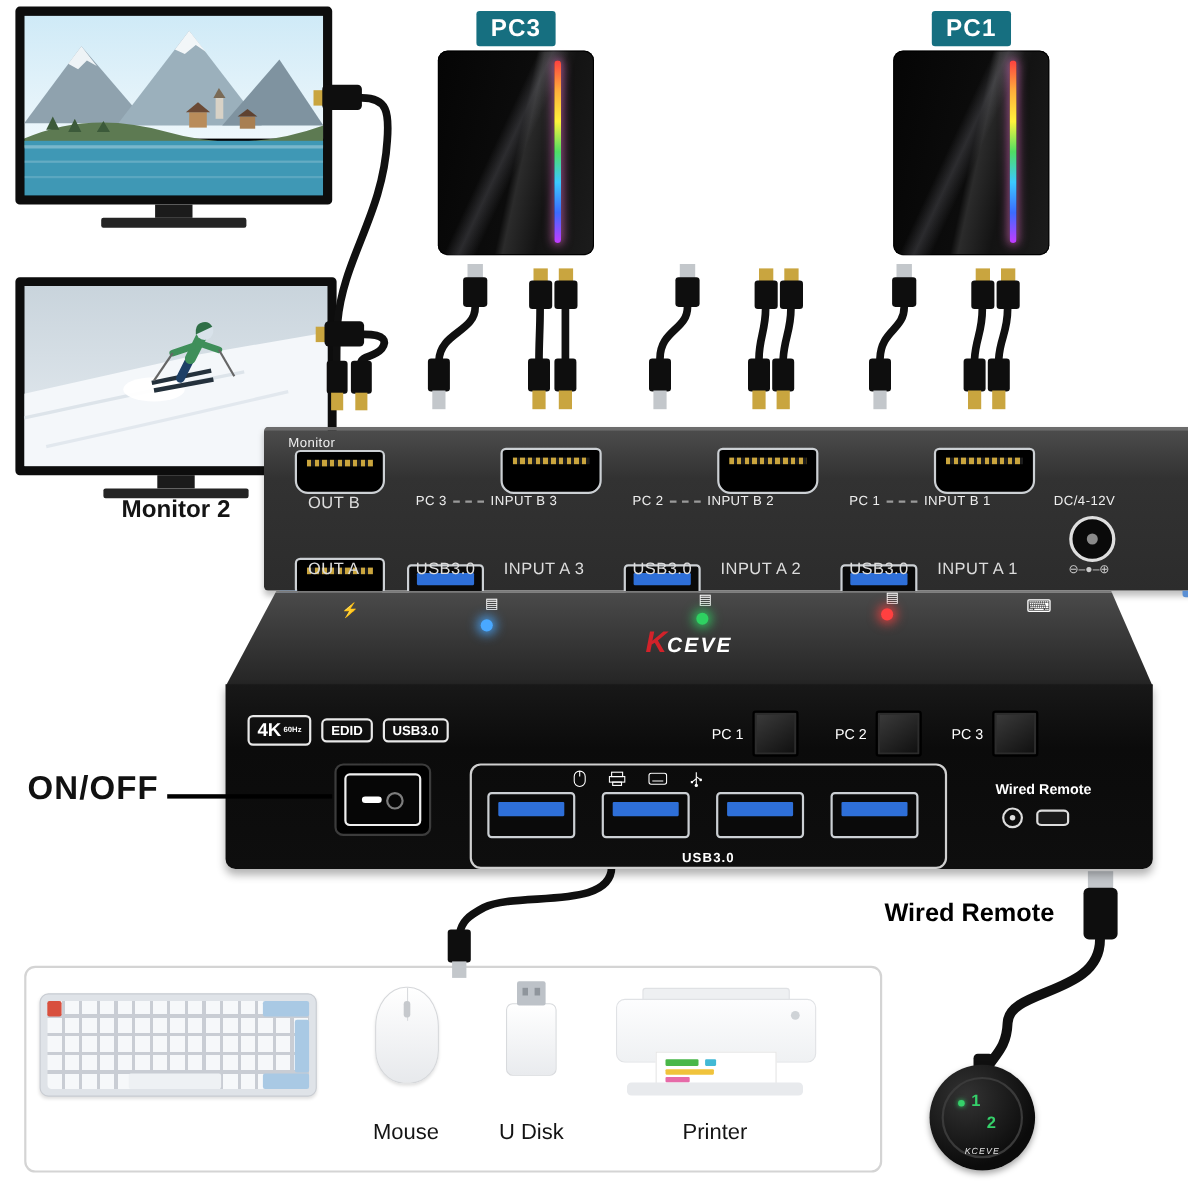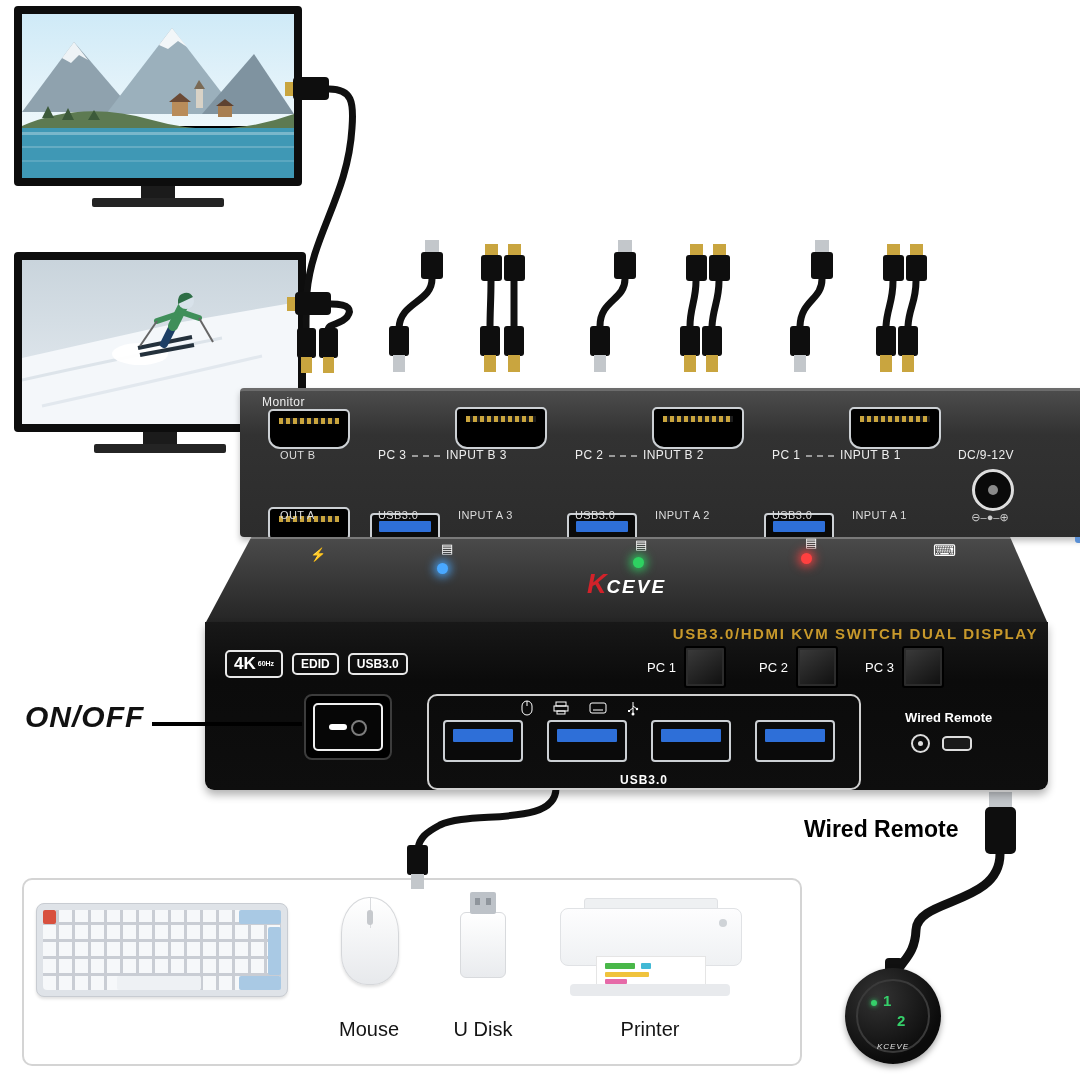--- a/index.html
+++ b/index.html
@@ -25,21 +25,21 @@
   .rgb-strip{position:absolute;right:21%;top:9px;bottom:11px;width:6px;border-radius:3px;
       background:linear-gradient(180deg,#ff4040,#ffae3b,#fff23b,#4fdd63,#3bc9ff,#3b6bff,#c43bff);
       box-shadow:0 0 9px 2px rgba(255,120,220,.55);}
 
   
   .panel{left:240px;top:388px;width:907px;height:146px;z-index:2;
       background:linear-gradient(180deg,#4c4c4c,#323232 30%,#2c2c2c);
       border-top:3px solid #6c6c6c;border-radius:4px;
       box-shadow:0 4px 6px rgba(0,0,0,.25);}
   .panel-text{color:#eee;font-size:12px;letter-spacing:.4px;white-space:nowrap;}
-  .port-label{color:#ddd;font-size:11px;letter-spacing:.4px;white-space:nowrap;}
+  .port-label{color:#ddd;font-size:15px;letter-spacing:.4px;white-space:nowrap;}
   .hdmi{background:#000;border:2px solid #ccd0d4;border-radius:5px 5px 12px 12px;position:relative;}
   .hdmi::after{content:"";position:absolute;left:9px;right:9px;top:7px;height:6px;
       background:repeating-linear-gradient(90deg,#caa53d 0 4px,#1c1c1c 4px 7px);}
   .usbport{background:#0a0a0a;border:2px solid #ccd0d4;border-radius:4px;position:relative;}
   .usbport::after{content:"";position:absolute;left:7px;right:7px;top:6px;height:11px;
       background:#2e6fd8;border-radius:1px;}
   .dash{border-top:2px dashed #9a9a9a;}
   .jack{width:36px;height:36px;border-radius:50%;border:3px solid #dedede;background:#0a0a0a;}
   .jack::after{content:"";position:absolute;left:50%;top:50%;width:10px;height:10px;margin:-5px 0 0 -5px;
       border-radius:50%;background:#8a8a8a;}
@@ -76,21 +76,21 @@
   .usbicons{display:flex;gap:20px;align-items:center;}
   .fports{display:flex;gap:24px;}
   .fport{width:76px;height:38px;background:#0a0a0a;border:2px solid #ccd0d4;border-radius:4px;position:relative;}
   .fport::after{content:"";position:absolute;left:8px;right:8px;top:7px;height:13px;background:#2e6fd8;border-radius:1px;}
   .usbgroup-label{color:#fff;font-size:12px;font-weight:bold;letter-spacing:1px;}
   .wr-label{color:#fff;font-weight:bold;font-size:13px;white-space:nowrap;}
   .wr-jack{width:15px;height:15px;border-radius:50%;border:2px solid #ddd;position:relative;}
   .wr-jack::after{content:"";position:absolute;left:50%;top:50%;width:5px;height:5px;margin:-2.5px 0 0 -2.5px;
       border-radius:50%;background:#ddd;}
   .wr-usb{width:26px;height:11px;border:2px solid #ddd;border-radius:5px/4px;background:#1a1a1a;}
-  .onoff-label{font-size:30px;font-weight:800;letter-spacing:1px;z-index:5;font-style:italic;}
+  .onoff-label{font-size:30px;font-weight:800;letter-spacing:1px;z-index:5;}
   .onoff-line{height:4px;background:#000;z-index:5;}
   .rocker{width:84px;height:62px;background:#000;border:2px solid #3c3c3c;border-radius:8px;z-index:5;}
   .rocker .inner{position:absolute;inset:7px;border:2px solid #efefef;border-radius:5px;background:#060606;}
   .rocker .bar{position:absolute;left:14px;top:50%;width:18px;height:6px;margin-top:-3px;background:#fff;border-radius:3px;}
   .rocker .ring{position:absolute;right:14px;top:50%;width:12px;height:12px;margin-top:-7px;border:2px solid #7d7d7d;border-radius:50%;}
 
   
   .acc-box{left:22px;top:878px;width:776px;height:184px;border:2px solid #d4d4d4;border-radius:10px;z-index:1;}
   .acc-label{font-size:20px;color:#141414;text-align:center;}
   .kb{left:36px;top:903px;width:250px;height:92px;background:#dfe3e8;border:1px solid #c8ccd2;border-radius:8px;
@@ -196,21 +196,32 @@
         <line x1="159" y1="52" x2="177" y2="58" stroke="#3f8f5a" stroke-width="6" stroke-linecap="round"></line>
         <line x1="135" y1="61" x2="118" y2="86" stroke="#666" stroke-width="2"></line>
         <line x1="177" y1="58" x2="191" y2="82" stroke="#666" stroke-width="2"></line>
         <circle cx="164" cy="41" r="8" fill="#d8e2ea"></circle>
         <path d="M156 40 A8 8 0 0 1 171 37 L156 44 Z" fill="#2e6e46"></path>
       </svg>
     </div>
     <div class="neck"></div>
     <div class="base"></div>
   </div>
-
+  <div class="a monitor-label" style="left:14px;top:450px;width:292px;">Monitor 2</div>
+
+  <div class="a" style="left:398px;top:46px;width:142px;height:186px;z-index:1;">
+    <div class="a tower-badge" style="left:50%;top:-36px;transform:translateX(-50%);">PC3</div>
+    <div class="tower-body"></div>
+    <div class="rgb-strip"></div>
+  </div>
+  <div class="a" style="left:812px;top:46px;width:142px;height:186px;z-index:1;">
+    <div class="a tower-badge" style="left:50%;top:-36px;transform:translateX(-50%);">PC1</div>
+    <div class="tower-body"></div>
+    <div class="rgb-strip"></div>
+  </div>
 
   <svg class="a cables" width="1080" height="1080" viewBox="0 0 1080 1080">
     <g stroke="#101010" stroke-width="7" fill="none" stroke-linecap="round">
       <path d="M329 89 C352 89 354 102 352 128 C348 195 312 235 307 292 C306 306 306 316 306 330"></path>
       <path d="M331 304 C350 304 352 310 347 317 C340 325 329 323 328 330"></path>
       <path d="M432 279 C432 302 400 302 399 328"></path>
       <path d="M491 281 C491 300 490 310 490 328"></path>
       <path d="M514 281 C514 300 514 310 514 328"></path>
       <path d="M625 279 C625 300 600 300 600 326"></path>
       <path d="M696 281 C696 300 690 308 690 326"></path>
@@ -329,21 +340,21 @@
       <div class="a panel-text" style="left:8px;top:57px;">PC 1</div>
       <div class="a dash" style="left:42px;top:64px;width:28px;"></div>
       <div class="a panel-text" style="left:76px;top:57px;">INPUT B 1</div>
       <div class="a hdmi" style="left:85px;top:16px;width:88px;height:38px;"></div>
       <div class="a usbport" style="left:0;top:80px;width:66px;height:32px;"></div>
       <div class="a port-label" style="left:8px;top:118px;">USB3.0</div>
       <div class="a hdmi" style="left:85px;top:76px;width:88px;height:38px;"></div>
       <div class="a port-label" style="left:88px;top:118px;">INPUT A 1</div>
     </div>
 
-    <div class="a panel-text" style="left:718px;top:57px;">DC/9-12V</div>
+    <div class="a panel-text" style="left:718px;top:57px;">DC/4-12V</div>
     <div class="a jack" style="left:732px;top:78px;"></div>
     <div class="a polarity" style="left:712px;top:120px;width:76px;">⊖–●–⊕</div>
 
     <div class="a foot" style="left:14px;bottom:-6px;"></div>
     <div class="a foot" style="right:56px;bottom:-6px;"></div>
   </div>
 
   <div class="a device">
     <div class="device-top">
       <span class="a top-icon" style="left:105px;top:8px;">⚡</span>
@@ -353,21 +364,20 @@
       <span class="a top-icon" style="left:728px;top:2px;font-size:16px;">⌨</span>
       <div class="a led" style="left:232px;top:24px;background:#49a8ff;box-shadow:0 0 10px 3px rgba(73,168,255,.85);"></div>
       <div class="a led" style="left:428px;top:18px;background:#2ed161;box-shadow:0 0 10px 3px rgba(46,209,97,.85);"></div>
       <div class="a led" style="left:596px;top:14px;background:#ff4040;box-shadow:0 0 10px 3px rgba(255,64,64,.8);"></div>
       <div class="a brand" style="left:50%;top:30px;transform:translateX(-50%);">
         <span class="k">K</span><span class="rest">CEVE</span>
       </div>
     </div>
 
     <div class="device-front">
-      <div class="a gold-title" style="right:10px;top:3px;">USB3.0/HDMI KVM SWITCH DUAL DISPLAY</div>
 
       <div class="a badges" style="left:20px;top:28px;">
         <div class="badge">
           <span class="big">4K</span>
           <span class="sub">60Hz</span>
         </div>
         <div class="badge">
           <span>EDID</span>
         </div>
         <div class="badge">

